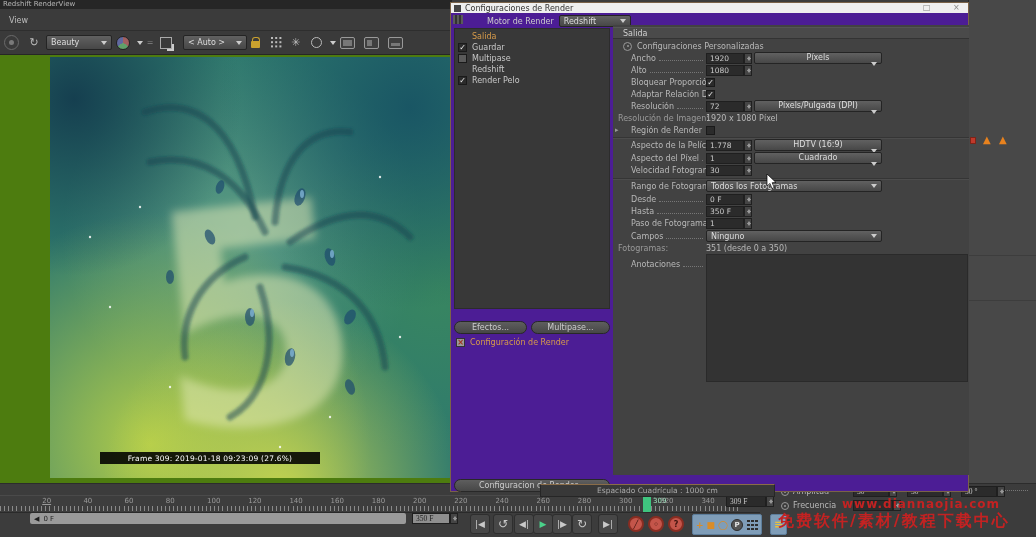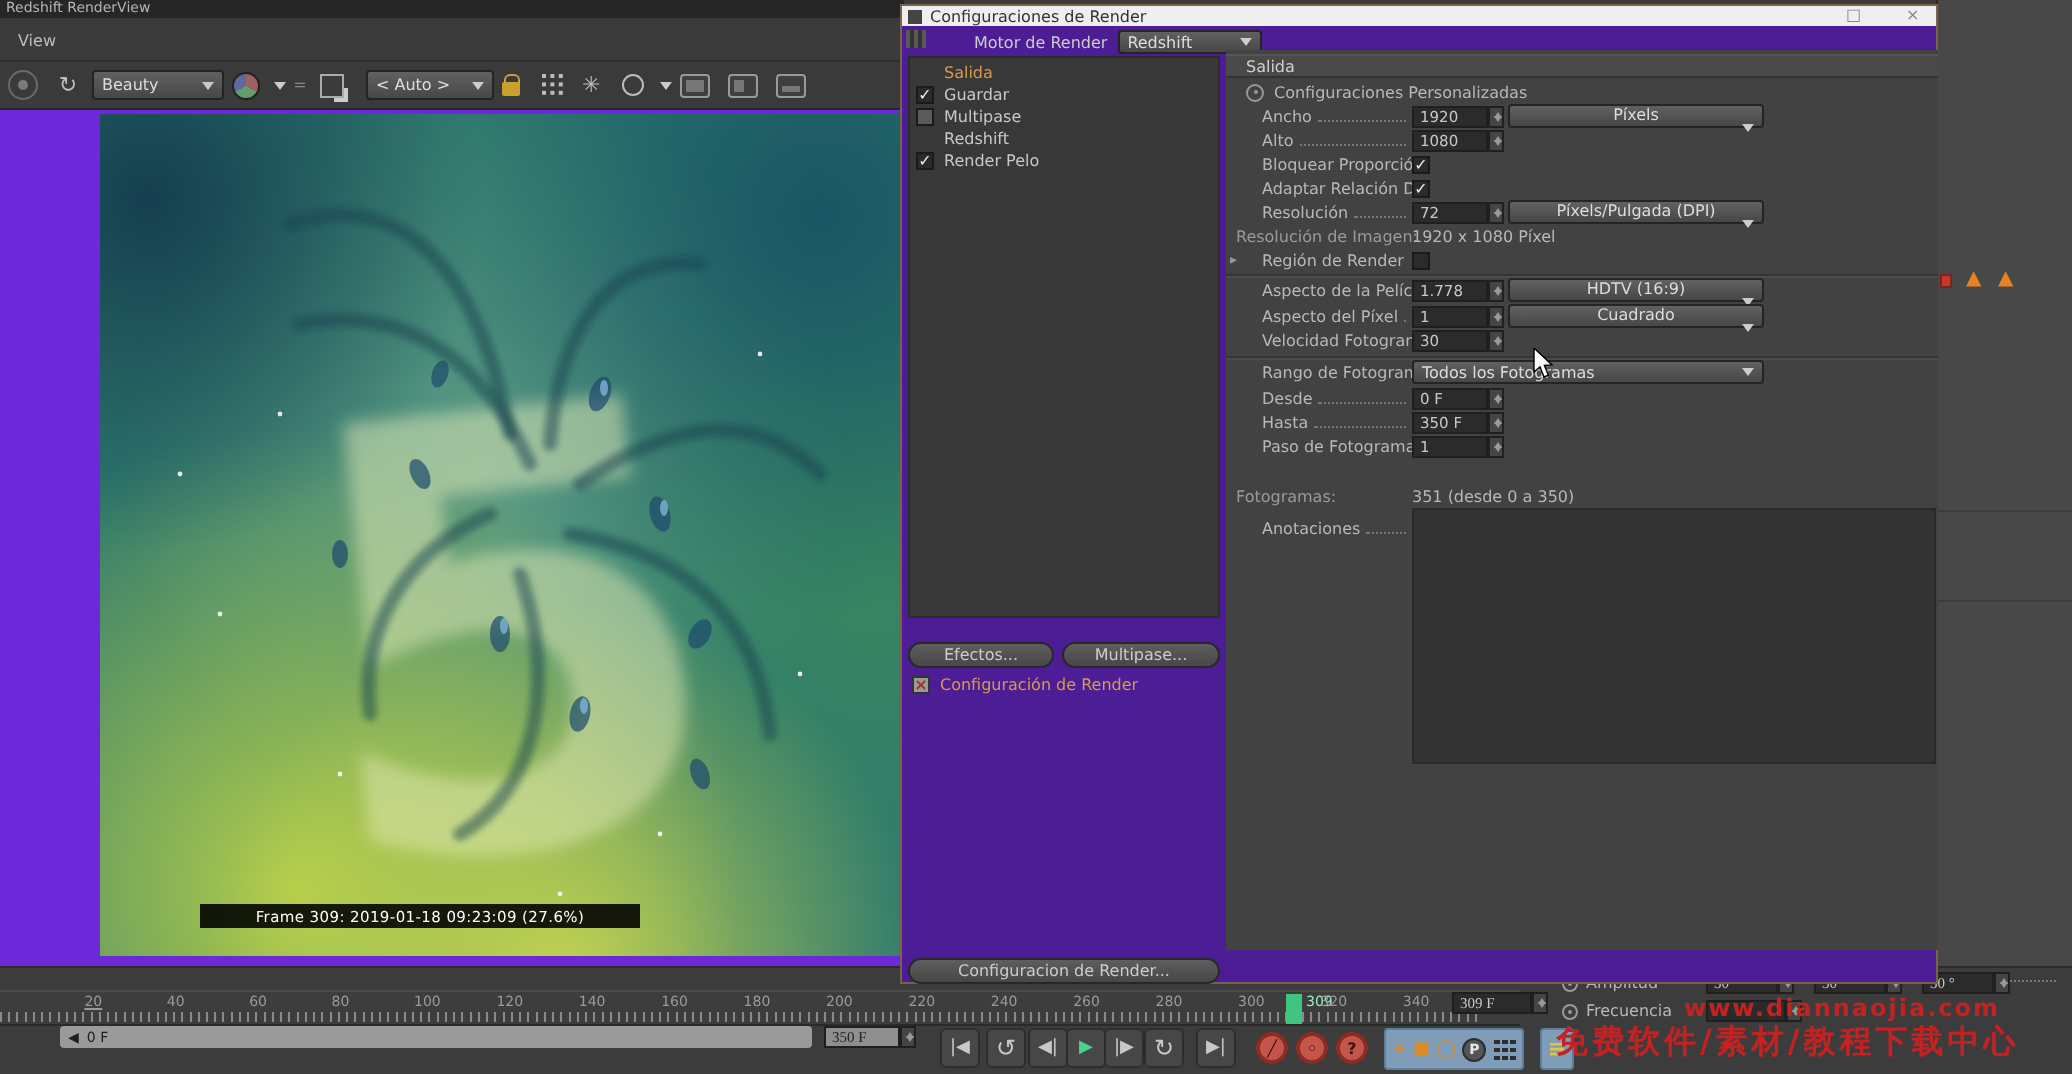--- a/index.html
+++ b/index.html
@@ -35,21 +35,21 @@
   .grid9 { width:11px; height:11px; position:relative; }
   .grid9 i { position:absolute; left:0; top:0; width:2.4px; height:2.4px; background:#bbb;
              box-shadow:4.2px 0 #bbb,8.4px 0 #bbb,0 4.2px #bbb,4.2px 4.2px #bbb,8.4px 4.2px #bbb,
                         0 8.4px #bbb,4.2px 8.4px #bbb,8.4px 8.4px #bbb; }
   .ringicon { width:11px; height:11px; border:1.5px solid #bbb; border-radius:50%; }
   .mon { width:15px; height:12px; border:1px solid #999; border-radius:2px; background:#3f3f3f; position:relative; }
   .mon.m1::after { content:""; position:absolute; inset:2px; background:#777; }
   .mon.m2::after { content:""; position:absolute; inset:2px; border-left:5px solid #777; }
   .mon.m3::after { content:""; position:absolute; left:2px; right:2px; bottom:2px; height:3px; background:#777; }
 
-  #rv-viewport { left:0; top:55px; width:452px; height:428px; background:#6d28d9;text-align:center; }
+  #rv-viewport { left:0; top:55px; width:452px; height:428px; background:#4d7c0f;text-align:center; }
   #render-img { position:absolute; left:50px; top:2px; width:400px; height:421px; }
   #frame-badge { position:absolute; left:100px; top:397px; width:220px; height:12px;
                  background:rgba(0,0,0,.88); color:#fff; font-size:7.5px;
                  display:flex; align-items:center; justify-content:center; letter-spacing:.2px; }
 
   
   #rstrip { left:968px; top:0; width:68px; height:490px; background:#484848; border-left:1px solid #2a2a2a; }
   #rstrip .hline { position:absolute; left:0; width:68px; height:1px; background:#3d3d3d; }
   .warn { position:absolute; color:#e8821e; font-size:10px; }
   .errdot { position:absolute; width:6px; height:7px; background:#c0392b; border:1px solid #7d2418; }
@@ -301,20 +301,23 @@
   <div id="rstrip" class="abs">
     <div class="hline" style="top:255px;"></div>
     <div class="hline" style="top:300px;"></div>
     <span class="errdot" style="left:1px;top:137px;"></span>
     <span class="warn" style="left:14px;top:134px;">▲</span>
     <span class="warn" style="left:30px;top:134px;">▲</span>
   </div>
 
   <div id="bottom" class="abs">
 
+    <div id="gridbox">
+      <span>Espaciado Cuadrícula : 1000 cm</span>
+    </div>
 
     <div class="srow" style="left:781px;top:3px;width:250px;">
       <span class="targ"></span>
       <span>Amplitud</span>
       <i class="dots"></i>
     </div>
     <div class="spin" style="left:853px;top:2px;">
       <span class="vbox" style="width:36px;">30 °</span>
         <span class="step"></span>
     </div>
@@ -615,20 +618,30 @@
 
       <div class="prow" style="top:192px;">
         <span class="lab">
             <span>Paso de Fotograma</span>
             <i class="dots"></i>
           </span>
         <span class="vbox" style="width:38px;">1</span>
         <span class="step"></span>
       </div>
 
+      <div class="prow" style="top:205px;">
+        <span class="lab">
+            <span>Campos</span>
+            <i class="dots"></i>
+          </span>
+        <span class="dd wide-dd">
+            <span>Ninguno</span>
+            <span class="dar"></span>
+          </span>
+      </div>
 
       <div class="prow" style="top:217px;">
         <span class="lab2">Fotogramas:</span>
         <span class="pval">351 (desde 0 a 350)</span>
       </div>
 
       <div class="prow" style="top:233px;">
         <span class="lab">
             <span>Anotaciones</span>
             <i class="dots"></i>

